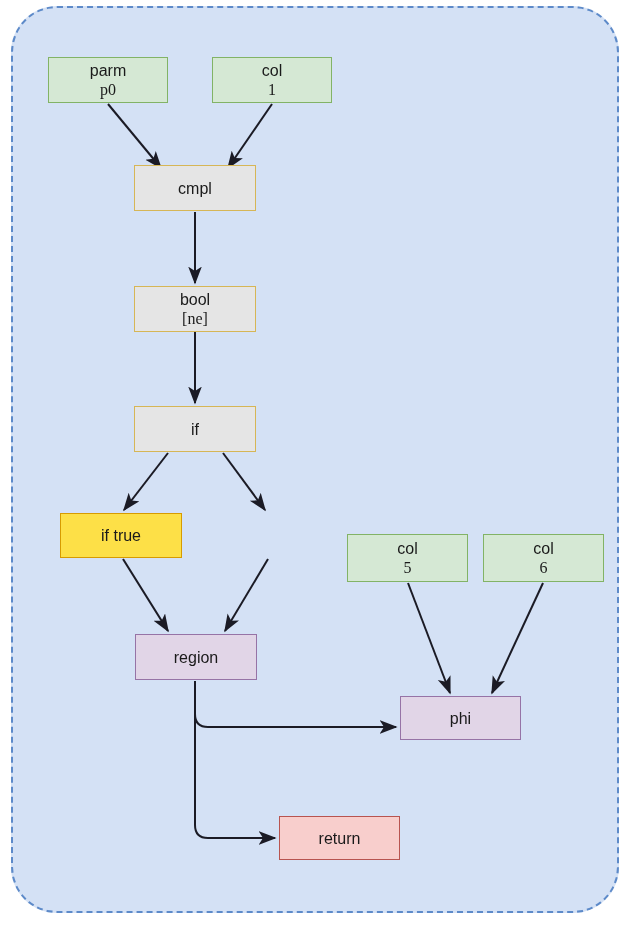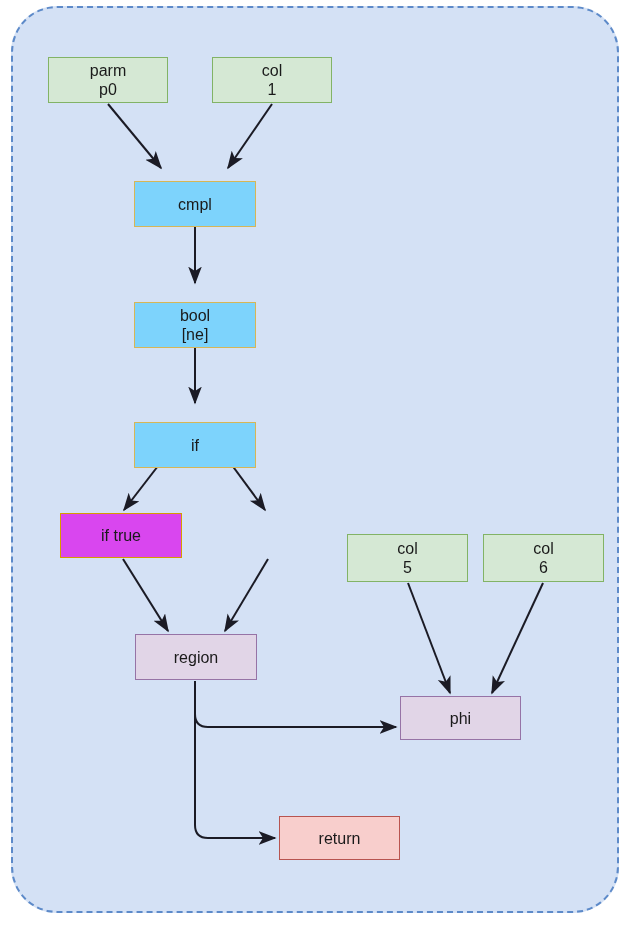--- a/index.html
+++ b/index.html
@@ -45,24 +45,24 @@
     display: flex;
     flex-direction: column;
     align-items: center;
     justify-content: center;
     font-size: 16px;
     line-height: 19px;
     color: #1a1a1a;
     text-align: center;
     white-space: pre;
   }
-  .node .line2 { display: block; }
+  .node .line2 { display: block; font-family: Liberation Serif, serif; }
   .n-green  { background: #d5e8d4; border-color: #82b366; }
-  .n-yellow { background: #7dd3fc; border-color: #d6b656; margin-top: 16px; }
-  .n-orange { background: #d946ef; border-color: #d79b00; }
+  .n-yellow { background: #e5e5e5; border-color: #d6b656; }
+  .n-orange { background: #fde047; border-color: #d79b00; }
   .n-purple { background: #e1d5e7; border-color: #9673a6; }
   .n-red    { background: #f8cecc; border-color: #b85450; }
 </style>
 </head>
 <body>
 
 <div id="canvas">
 
   <div class="container-region"></div>
 

